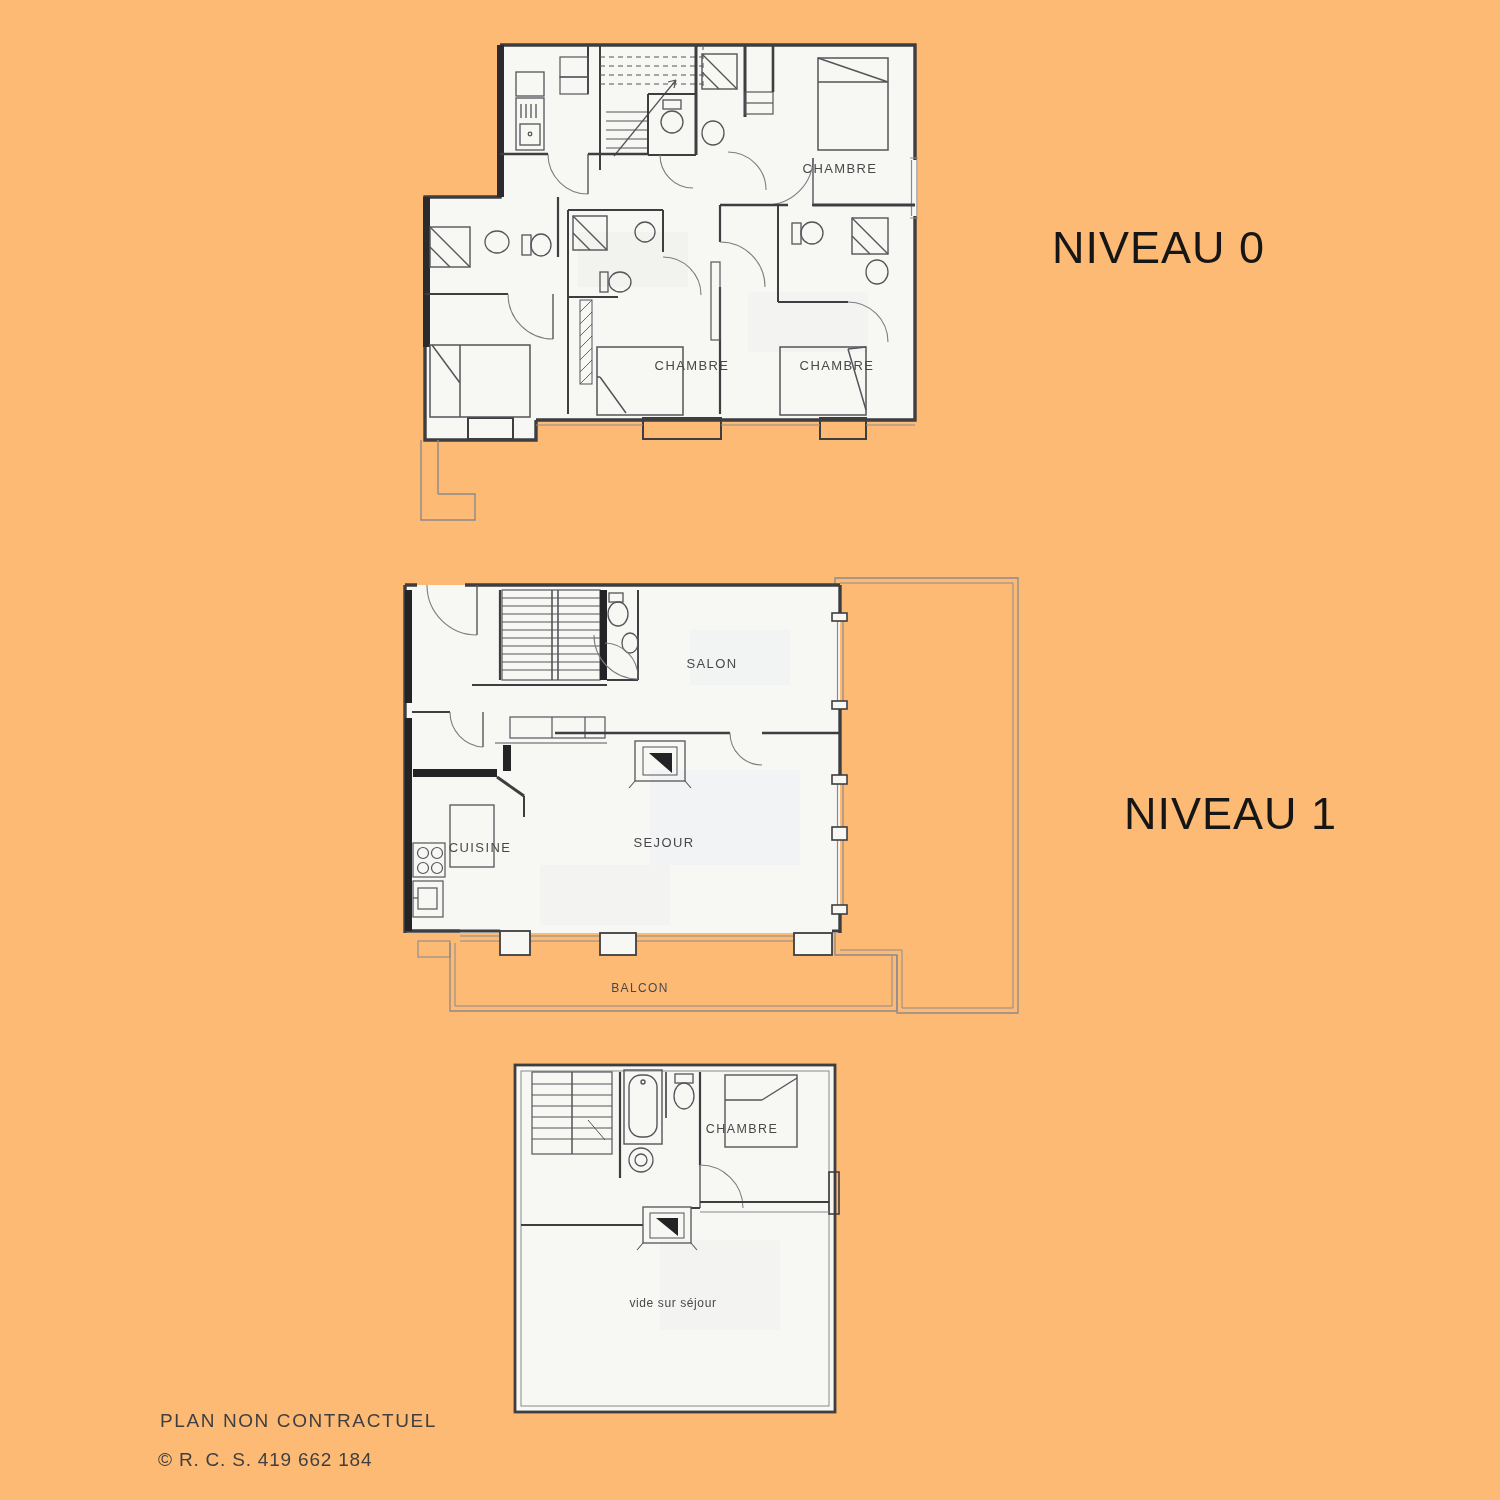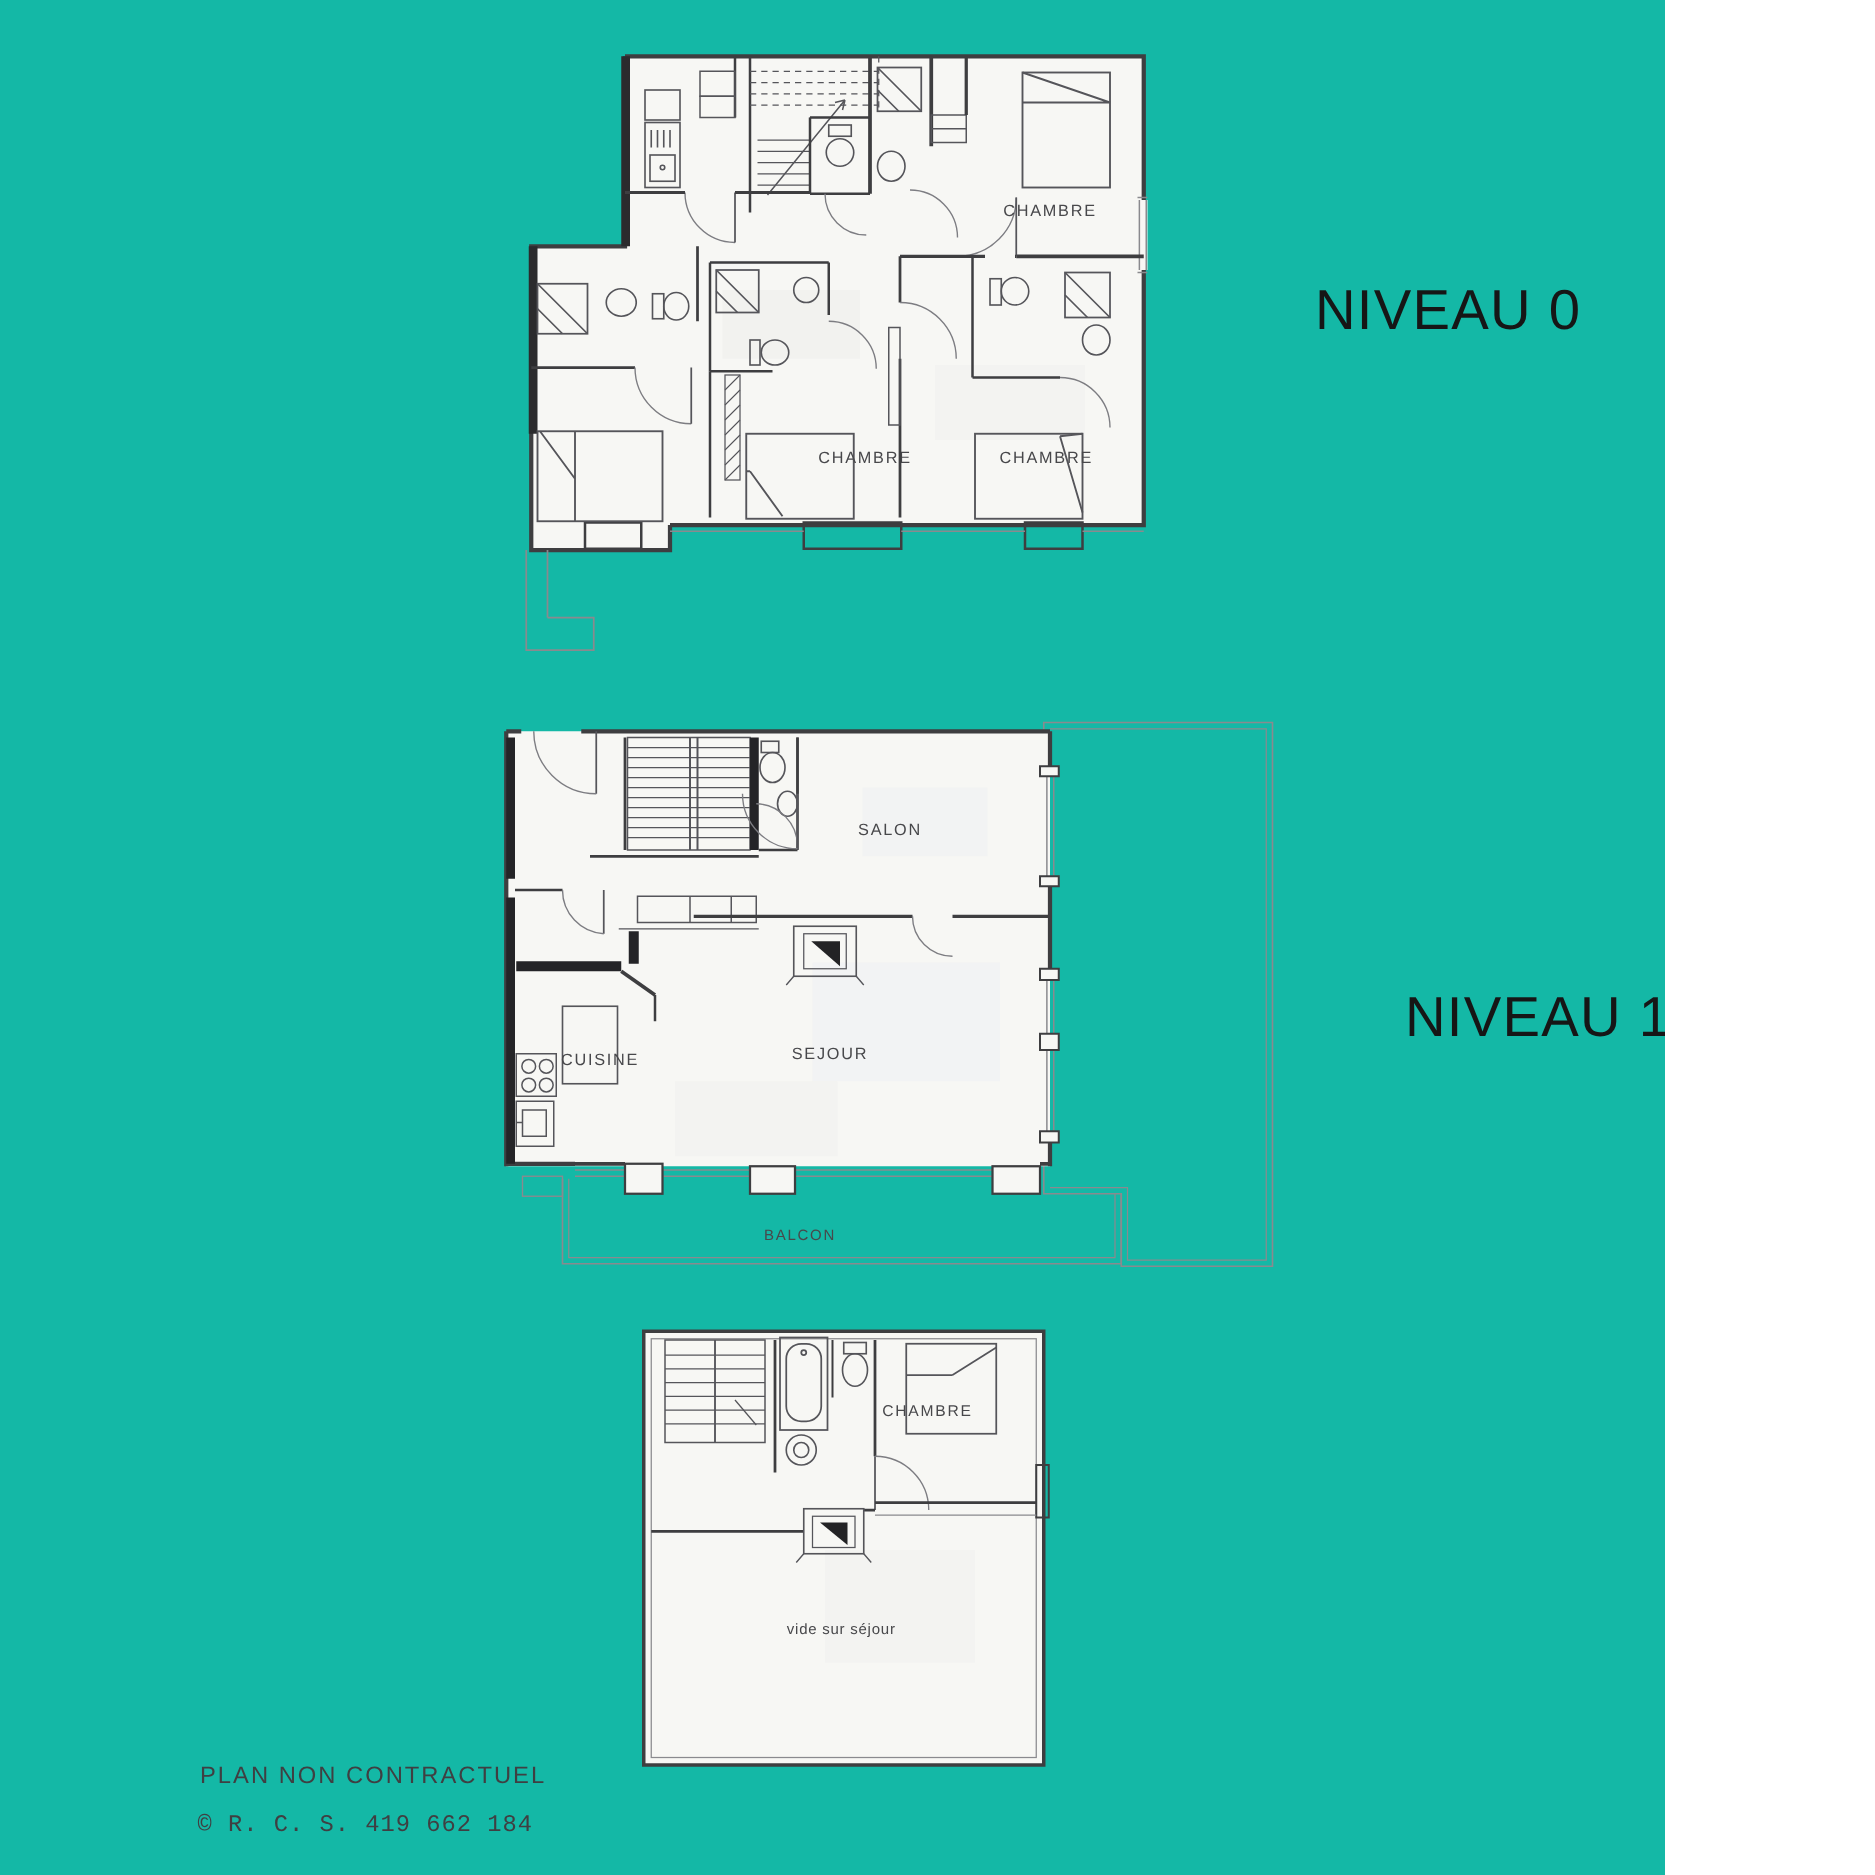--- a/index.html
+++ b/index.html
@@ -1,30 +1,30 @@
 <!DOCTYPE html>
 <html><head>
 <meta charset="utf-8">
 <style>
   html,body{margin:0;padding:0;}
   .canvas{
-    position:relative;width:1332px;height:1500px;overflow:hidden;
-    background:#14b8a6;font-family:"Liberation Sans",sans-serif;
+    position:relative;width:1500px;height:1500px;overflow:hidden;
+    background:#fdba74;font-family:"Liberation Sans",sans-serif;
   }
   .plan{position:absolute;}
   .level-title{
     position:absolute;font-size:45px;color:#161616;letter-spacing:1px;
     font-family:"Liberation Sans",sans-serif;white-space:nowrap;text-align:center;
   }
   .footer-line{
     position:absolute;color:#3f3f42;font-family:"Liberation Sans",sans-serif;
     white-space:nowrap;
   }
   .footer-1{font-size:19px;letter-spacing:1.6px;}
-  .footer-2{font-size:19px;letter-spacing:0.8px;font-family:Liberation Mono, monospace;}
+  .footer-2{font-size:19px;letter-spacing:0.8px;}
   svg text{
     font-family:"Liberation Sans",sans-serif;fill:#48484b;
   }
   .room-lbl{font-size:13px;letter-spacing:1.4px;text-anchor:middle;}
   .room-lbl-sm{font-size:12px;letter-spacing:0.6px;text-anchor:middle;}
   .w{stroke:#3e3e40;fill:none;}            
   .f{stroke:#55555a;fill:none;}            
   .a{stroke:#7d7d82;fill:none;}            
   .thin{stroke:#8a8a8e;fill:none;}
 </style>

